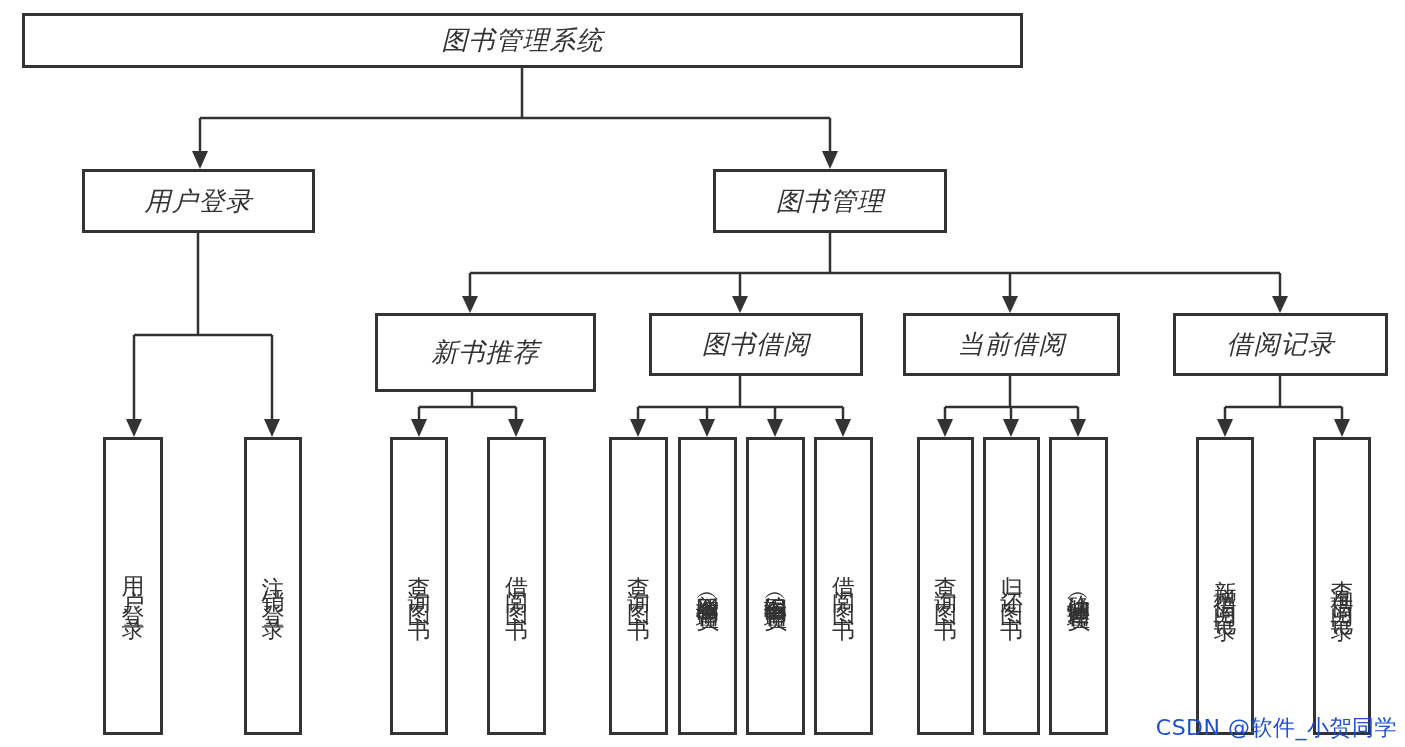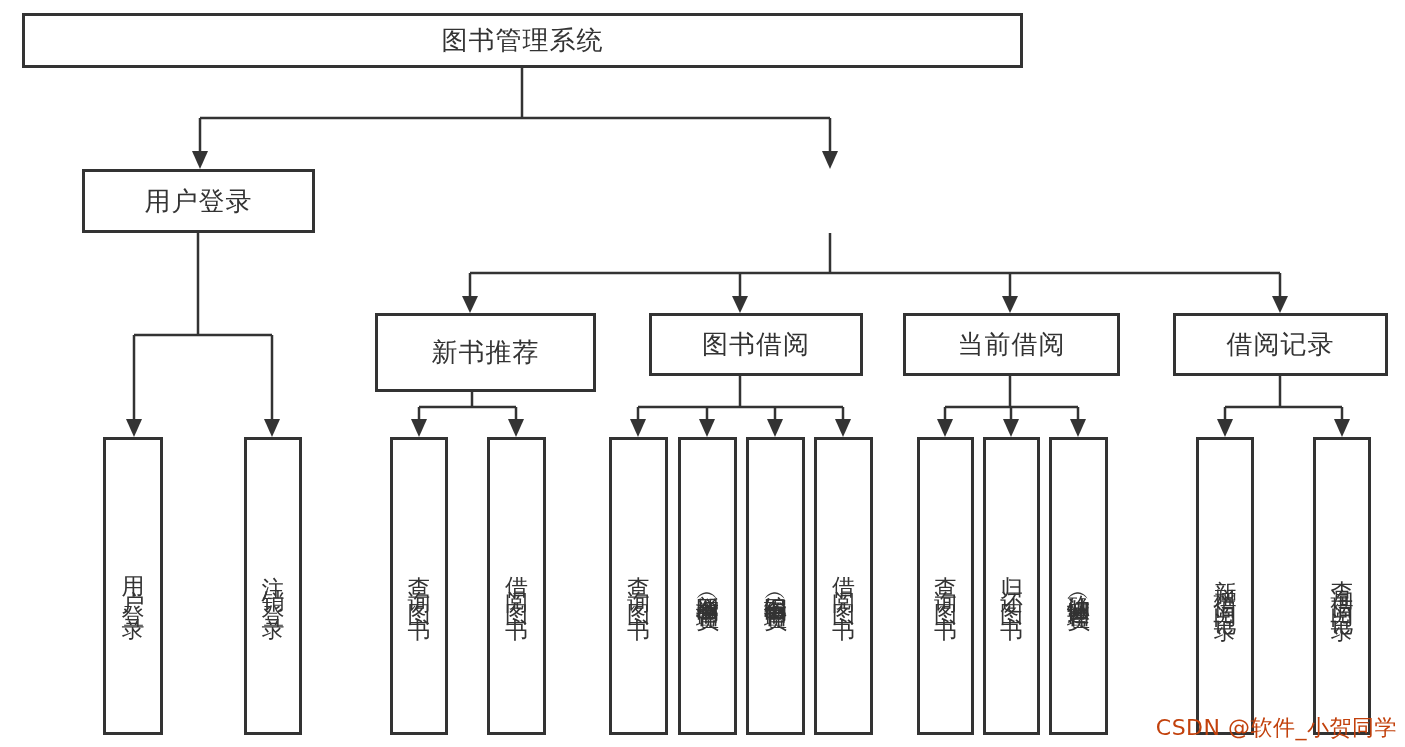--- a/index.html
+++ b/index.html
@@ -13,34 +13,34 @@
   .connectors { position:absolute; left:0; top:0; width:1405px; height:747px; z-index:1; }
   .node {
     position:absolute;
     box-sizing:border-box;
     background:#ffffff;
     border:3px solid #333333;
     display:flex; align-items:center; justify-content:center;
     color:#333333;
     z-index:2;
   }
-  .hbox { font-size:26px; letter-spacing:1px; white-space:nowrap; }
+  .hbox { font-size:26px; letter-spacing:1px; white-space:nowrap;font-style:italic; }
   .vbox { }
   .vlabel {
     writing-mode:vertical-rl;
     text-orientation:mixed;
     font-size:23px;
     line-height:1;
     color:#333333;
   }
   .watermark {
     position:absolute;
     right:8px; top:713px;
     font-size:22px;
-    color:#c2410c;
+    color:#1d4ed8;
     letter-spacing:0.5px;
     z-index:3;
     white-space:nowrap;
   }
 </style>
 </head>
 <body>
 
 <div class="canvas">
 
@@ -113,20 +113,23 @@
     </g>
   </svg>
 
   <div class="node hbox" style="left:22px;top:13px;width:1001px;height:55px">
     <span>图书管理系统</span>
   </div>
 
   <div class="node hbox" style="left:82px;top:169px;width:233px;height:64px">
     <span>用户登录</span>
   </div>
+  <div class="node hbox" style="left:713px;top:169px;width:234px;height:64px">
+    <span>图书管理</span>
+  </div>
 
   <div class="node hbox" style="left:375px;top:313px;width:221px;height:79px">
     <span>新书推荐</span>
   </div>
   <div class="node hbox" style="left:649px;top:313px;width:214px;height:63px">
     <span>图书借阅</span>
   </div>
   <div class="node hbox" style="left:903px;top:313px;width:217px;height:63px">
     <span>当前借阅</span>
   </div>

